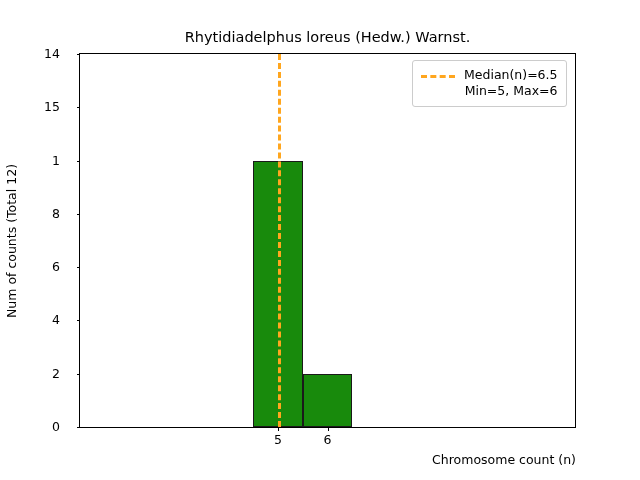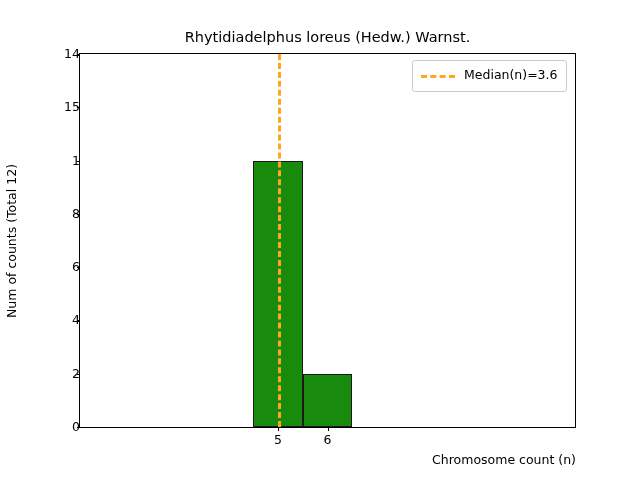--- a/index.html
+++ b/index.html
@@ -71,21 +71,21 @@
   .ytick-mark {
     position: absolute;
     left: -3.5px;
     width: 3.5px;
     height: 0;
     border-top: 1.1px solid #000000;
   }
   .ytick-label {
     position: absolute;
     right: 100%;
-    margin-right: 0;
+    margin-right: 20px;
     font-size: 12.5px;
     line-height: 12.5px;
     transform: translateY(-50%);
     white-space: nowrap;
     color: #000000;
   }
   .ytick-row {
     position: absolute;
     left: 0;
     width: 0;
@@ -231,18 +231,19 @@
     </div>
 
   <div id="xlabel">Chromosome count (n)</div>
 
   <div id="legend">
     <div id="legend-row">
       <div id="legend-swatch">
         <div class="dash" style="border-top-color: rgb(255, 166, 30);"></div>
       </div>
       <div id="legend-text">
-        <div>Median(n)=3.6</div>
+        <div>Median(n)=6.5</div>
+        <div>Min=5, Max=6</div>
       </div>
     </div>
   </div>
 
 </div>
 
 </body></html>

